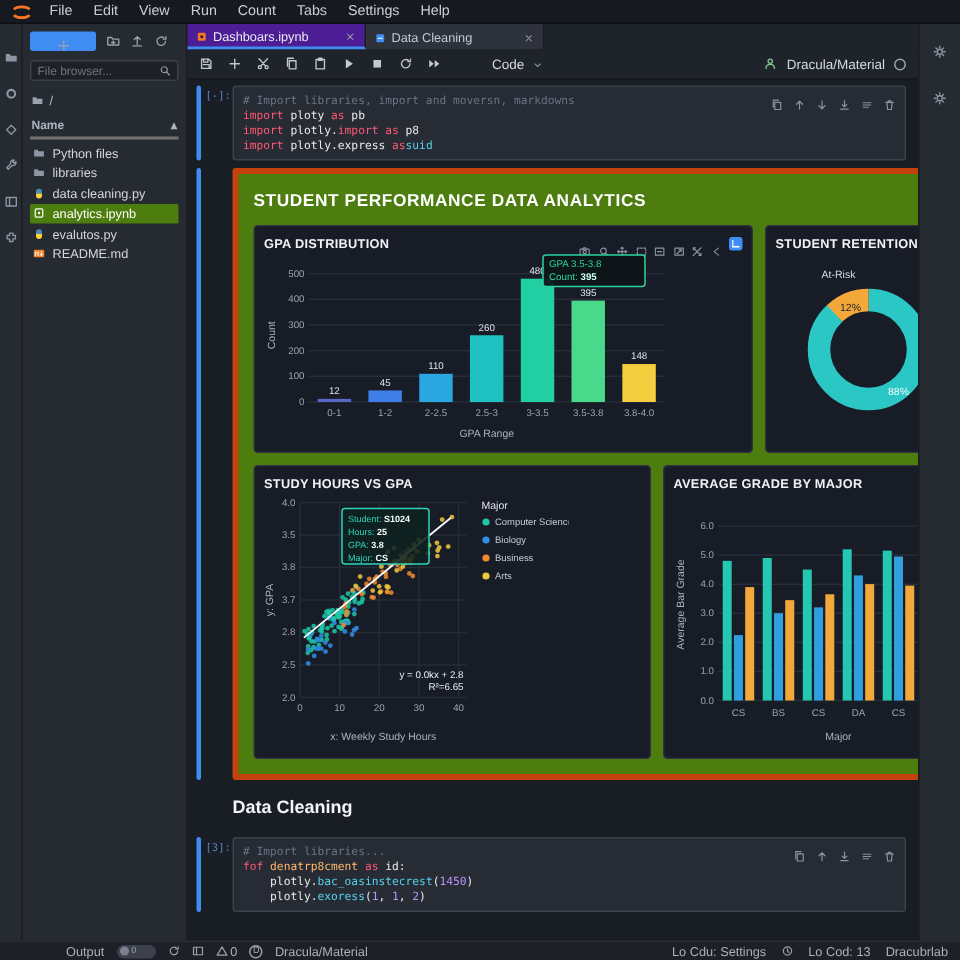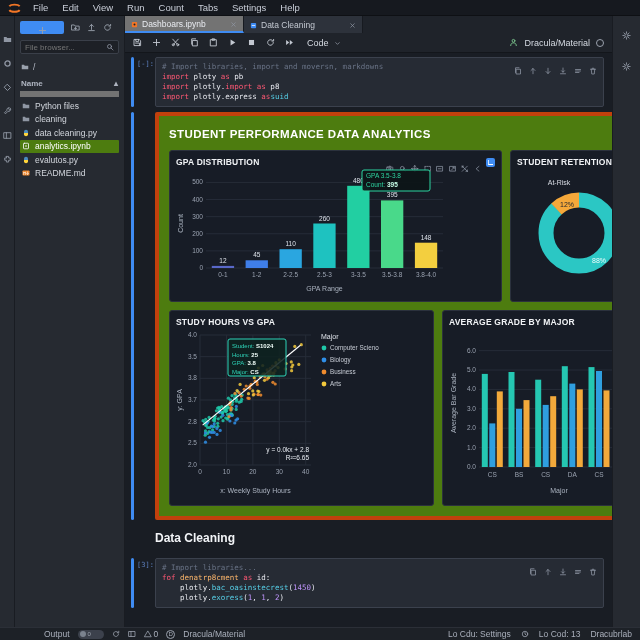--- a/index.html
+++ b/index.html
@@ -21,37 +21,37 @@
 .filebrowser{background:#262a31;border-right:1px solid #191c22;padding:5px 5px 0 5px;font-size:8.5px;overflow:hidden;display:flex;flex-direction:column}
 .fb-actions{display:flex;align-items:center;gap:7px;margin-bottom:6px}
 .newbtn{width:44px;height:13px;background:#3f8cf3;border:none;border-radius:2px;color:#fff;display:flex;align-items:center;justify-content:center}
 .newbtn .icn{width:8px;height:8px;color:#fff}
 .fb-actions .icn{width:9px;height:9px;color:#9aa1ad}
 .fb-search{height:14px;background:#1d2026;border:1px solid #3a3f49;border-radius:2px;display:flex;align-items:center;padding:0 4px;margin-bottom:6px}
 .fb-search input{flex:1;background:transparent;border:none;outline:none;color:#aab0bc;font-size:8px;font-family:"Liberation Sans",sans-serif;min-width:0}
 .fb-search .icn{width:8px;height:8px;color:#8f96a3}
 .fb-crumb{display:flex;align-items:center;gap:4px;color:#b7bdc8;padding:2px 1px 5px}
 .fb-crumb .icn{width:8px;height:8px;color:#9aa1ad}
-.fb-header{display:flex;justify-content:space-between;align-items:center;color:#aeb4c0;font-weight:bold;font-size:8px;padding:2px 1px 3px;border-bottom:6px solid #737373;margin-bottom:2px}
+.fb-header{display:flex;justify-content:space-between;align-items:center;color:#aeb4c0;font-weight:bold;font-size:8px;padding:2px 1px 3px;border-bottom:2px solid #737373;margin-bottom:2px}
 .filelist{list-style:none}
 .fitem{display:flex;align-items:center;gap:5px;height:13.5px;padding:0 2px;color:#d3d7de;white-space:nowrap}
 .fitem .icn{width:8px;height:8px;color:#8f96a3;flex:0 0 auto}
 .fitem.sel{background:#4d7c0f;color:#fff;border-radius:1px}
 .fitem.sel .icn{color:#fff}
 
 .content{display:flex;flex-direction:column;min-width:0;background:#191d24}
 .tabbar{height:17px;background:#1f232a;display:flex;align-items:stretch}
 .tab{width:119px;display:flex;align-items:center;gap:4px;padding:0 6px;font-size:8.5px;color:#c3c8d1;background:#2d323b;border-right:1px solid #171a20}
-.tab.active{background:#737373;color:#e9ebf0;border-bottom:2px solid #3f8cf3}
+.tab.active{background:#4c1d95;color:#e9ebf0;border-bottom:2px solid #3f8cf3}
 .tab .icn{width:7px;height:7px}
 .tab .tlabel{flex:1;overflow:hidden;white-space:nowrap}
 .tab .closei{width:7px;height:7px;color:#8f96a3}
 .nbtoolbar{height:20px;background:#1f232a;border-bottom:1px solid #13161b;display:flex;align-items:center;padding:0 8px;gap:10px;font-size:9px}
 .nbtoolbar .icn{width:9px;height:9px;color:#c3c8d1}
-.modegrp{display:flex;align-items:center;gap:5px;margin-left:3px;color:#d5dae2}
+.modegrp{display:flex;align-items:center;gap:5px;margin-left:24px;color:#d5dae2}
 .modegrp .icn{width:7px;height:7px;color:#9aa1ad}
 .tb-spacer{flex:1}
 .kgrp{display:flex;align-items:center;gap:6px;color:#d5dae2}
 .kgrp .person{color:#7ec991}
 .kgrp .kcirc{width:8px;height:8px;border:1px solid #9aa1ad;border-radius:50%}
 
 .notebook{flex:1;overflow:hidden;padding:4px 0 0 4px}
 .row{display:flex;margin-bottom:5px}
 .gutter{width:26px;flex:0 0 26px;display:flex;align-items:flex-start;gap:3px;align-self:stretch;padding-left:2px}
 .abar{width:3px;background:#3f8cf3;border-radius:2px;align-self:stretch}
@@ -178,21 +178,21 @@
           <li class="fitem">
             <span class="icn"><svg viewBox="0 0 16 16" fill="none" stroke="currentColor" stroke-width="1.6" stroke-linecap="round" stroke-linejoin="round" style="width:100%;height:100%">
                 <path d="M1.5 3.5h4.5l1.5 2h7v7h-13z" fill="currentColor" stroke="none"></path>
               </svg></span>
             <span>Python files</span>
           </li>
           <li class="fitem">
             <span class="icn"><svg viewBox="0 0 16 16" fill="none" stroke="currentColor" stroke-width="1.6" stroke-linecap="round" stroke-linejoin="round" style="width:100%;height:100%">
                 <path d="M1.5 3.5h4.5l1.5 2h7v7h-13z" fill="currentColor" stroke="none"></path>
               </svg></span>
-            <span>cleaning</span>
+            <span>libraries</span>
           </li>
           <li class="fitem">
             <span class="icn"><svg viewBox="0 0 16 16" fill="none" stroke="currentColor" stroke-width="1.6" stroke-linecap="round" stroke-linejoin="round" style="width:100%;height:100%">
                 <path d="M8 1.5a4 4 0 0 1 4 4V8H4V5.5a4 4 0 0 1 4-4z" fill="#4b8bbe" stroke="none"></path>
                 <path d="M8 14.5a4 4 0 0 1-4-4V8h8v2.5a4 4 0 0 1-4 4z" fill="#ffd43b" stroke="none"></path>
               </svg></span>
             <span>data cleaning.py</span>
           </li>
           <li class="fitem sel">
             <span class="icn"><svg viewBox="0 0 16 16" fill="none" stroke="currentColor" stroke-width="1.6" stroke-linecap="round" stroke-linejoin="round" style="width:100%;height:100%">

